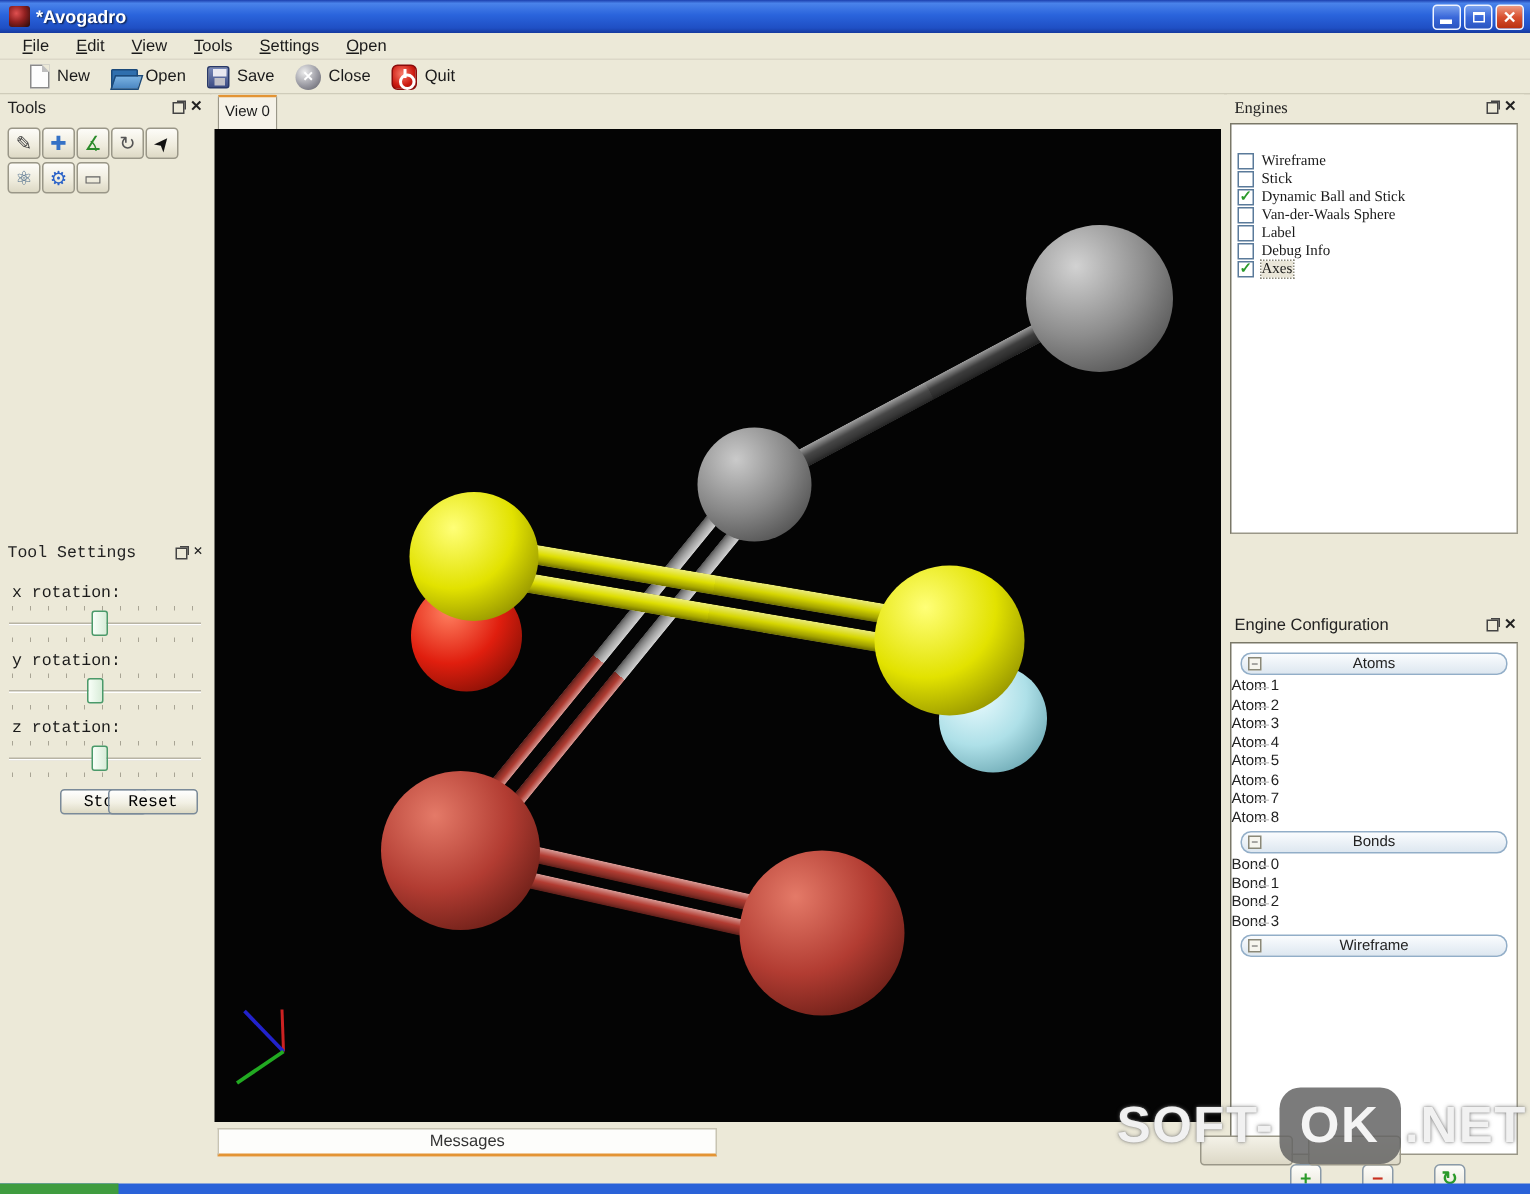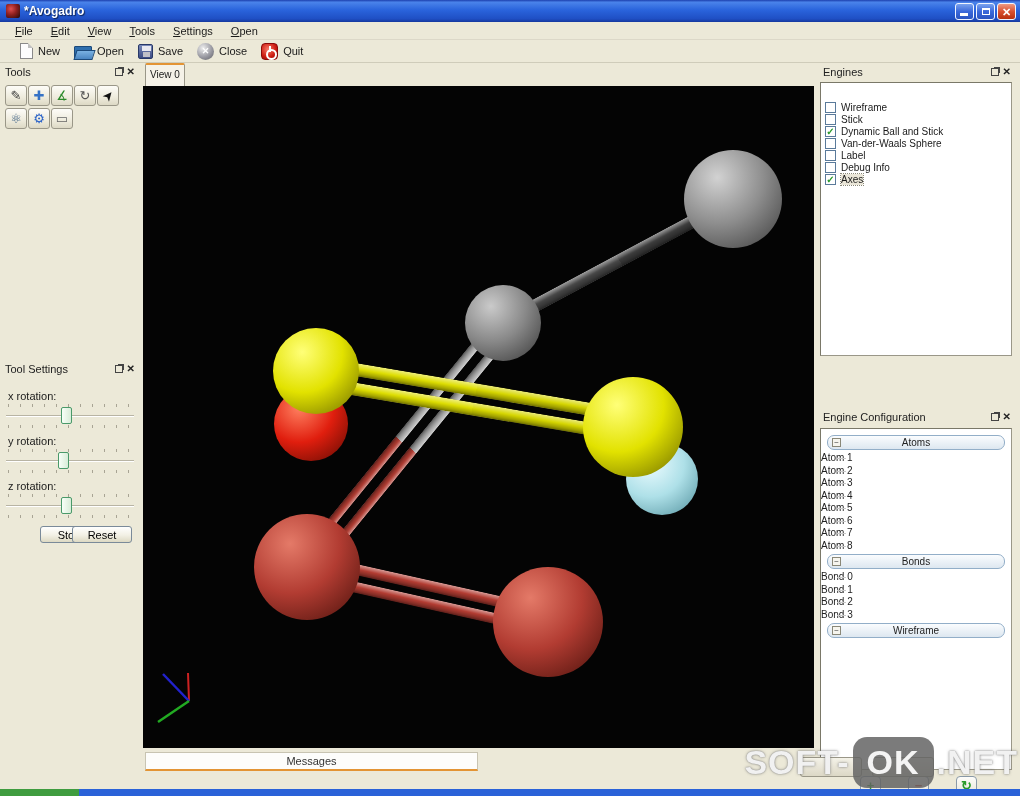--- a/index.html
+++ b/index.html
@@ -108,21 +108,21 @@
     background:linear-gradient(180deg,#fdfdfa,#e8e5d8); }
   .mini-btn span { position:absolute; left:0; top:0; width:100%; height:100%; text-align:center; line-height:17px;
     font-weight:bold; font-size:13px; }
   .obscured { position:absolute; width:62px; height:20px; border:1px solid #9a9788; border-radius:3px;
     background:linear-gradient(180deg,#f4f2e8,#dcd8c6); }
 
   
   .watermark { position:absolute; right:2px; bottom:8px; display:flex; align-items:center; z-index:50;
     font-weight:bold; font-size:34px; color:rgba(250,250,250,.92);
     text-shadow:0 0 1px #888, 0 0 3px rgba(100,100,100,.7); letter-spacing:1px; }
-  .wm-ok { background:rgba(100,100,100,.85); color:#f4f4f4; border-radius:14px; padding:6px 14px; margin:0 3px;
+  .wm-ok { background:rgba(100,100,100,.85); color:#f4f4f4; border-radius:14px; padding:6px 14px; margin:12px 3px;
     text-shadow:none; }
   .taskbar { position:absolute; left:0; bottom:0; width:1020px; height:7px; background:#2a62d8; }
   .taskbar .start { position:absolute; left:0; top:0; width:79px; height:7px; background:#3f9c3f; }
 </style>
 </head>
 <body>
 
 <div class="root">
 
   <div class="titlebar">
@@ -186,21 +186,21 @@
         <button style="left: 28px; top: 22px;"><span style="color: rgb(53, 114, 198); display: inline-block;">✚</span></button>
         <button style="left: 51px; top: 22px;"><span style="color: rgb(42, 138, 42); display: inline-block;">∡</span></button>
         <button style="left: 74px; top: 22px;"><span style="color: rgb(85, 85, 85); display: inline-block;">↻</span></button>
         <button style="left: 97px; top: 22px;"><span style="color: rgb(17, 17, 17); display: inline-block; transform: rotate(-50deg);">➤</span></button>
         <button style="left: 5px; top: 45px;"><span style="color: rgb(74, 106, 138); display: inline-block;">⚛</span></button>
         <button style="left: 28px; top: 45px;"><span style="color: rgb(42, 98, 200); display: inline-block;">⚙</span></button>
         <button style="left: 51px; top: 45px;"><span style="color: rgb(102, 102, 102); display: inline-block;">▭</span></button>
       </div>
   </div>
 
-  <div class="dock" style="left:0; top:360px; width:140px; height:425px;">
+  <div class="dock" style="left:0; top:360px; width:140px; height:425px;font-family:Liberation Mono, monospace;">
     <div class="dock-title">
       <span>Tool Settings</span>
       <span class="dock-icons">
         <span class="float-ic"></span>
         <span class="close-ic">✕</span>
       </span>
     </div>
     <div id="sliders">
         <div class="slider-group" style="top: 30px;">
           <div class="slider-label">x rotation:</div>
@@ -254,21 +254,21 @@
       <div class="sphere" style="left: 322px; top: 199px; width: 76px; height: 76px; z-index: 2; background: radial-gradient(circle at 34% 28%, rgb(202, 202, 202) 0%, rgb(136, 136, 136) 48%, rgb(54, 54, 54) 100%);"></div>
       <div class="sphere" style="left: 131px; top: 301px; width: 74px; height: 74px; z-index: 3; background: radial-gradient(circle at 34% 28%, rgb(255, 128, 96) 0%, rgb(224, 30, 14) 48%, rgb(92, 10, 2) 100%);"></div>
       <div class="sphere" style="left: 483px; top: 357px; width: 72px; height: 72px; z-index: 3; background: radial-gradient(circle at 34% 28%, rgb(236, 252, 255) 0%, rgb(174, 224, 232) 48%, rgb(80, 144, 156) 100%);"></div>
       <div class="sphere" style="left: 111px; top: 428px; width: 106px; height: 106px; z-index: 2; background: radial-gradient(circle at 34% 28%, rgb(228, 122, 104) 0%, rgb(178, 60, 50) 48%, rgb(72, 16, 10) 100%);"></div>
       <div class="sphere" style="left: 350px; top: 481px; width: 110px; height: 110px; z-index: 2; background: radial-gradient(circle at 34% 28%, rgb(228, 122, 104) 0%, rgb(178, 60, 50) 48%, rgb(72, 16, 10) 100%);"></div>
       <div class="sphere" style="left: 130px; top: 242px; width: 86px; height: 86px; z-index: 5; background: radial-gradient(circle at 34% 28%, rgb(255, 255, 120) 0%, rgb(226, 226, 0) 48%, rgb(106, 106, 0) 100%);"></div>
       <div class="sphere" style="left: 440px; top: 291px; width: 100px; height: 100px; z-index: 5; background: radial-gradient(circle at 34% 28%, rgb(255, 255, 120) 0%, rgb(226, 226, 0) 48%, rgb(106, 106, 0) 100%);"></div>
     </div>
   <div class="messages">Messages</div>
 
-  <div class="dock" style="left:818px; top:63px; width:198px; height:296px;">
+  <div class="dock" style="left:818px; top:63px; width:198px; height:296px;font-family:Liberation Serif, serif;">
     <div class="dock-title">
       <span>Engines</span>
       <span class="dock-icons">
         <span class="float-ic"></span>
         <span class="close-ic">✕</span>
       </span>
     </div>
     <div class="white-box" style="left:2px; top:19px; width:192px; height:274px; padding-top:18px;" id="engines-list">
         <div class="engine-row">
           <span class="cb"></span>

